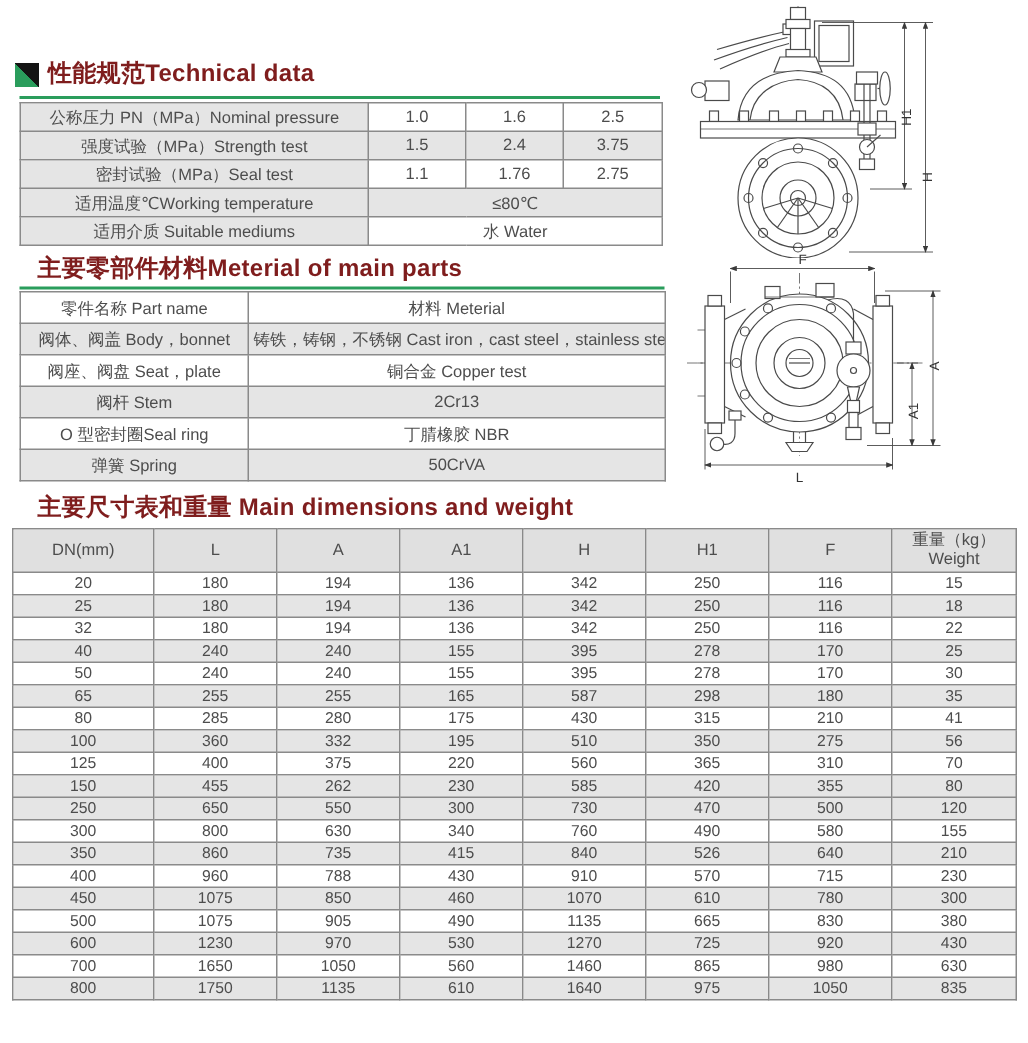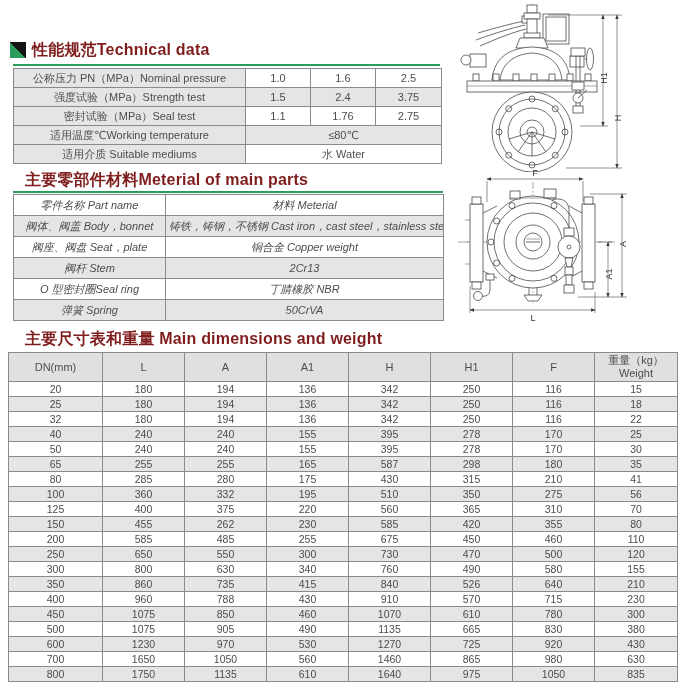--- a/index.html
+++ b/index.html
@@ -23,21 +23,21 @@
   table{border-collapse:collapse;table-layout:fixed;background:#fff;}
   td,th{
     border:1px solid #8a8a8a;text-align:center;vertical-align:middle;
     font-weight:normal;overflow:hidden;white-space:nowrap;
     padding:0 3px;color:#4d4d4d;
   }
   table{border:1px solid #404040;}
   .g{background:#e5e5e5;}
   #tbl-technical td{height:18px;font-size:11px;}
   #tbl-technical td.lbl{background:#e5e5e5;}
-  #tbl-materials td{height:20px;font-size:11px;font-style:italic;}
+  #tbl-materials td{height:20px;font-size:11px;}
   #tbl-dimensions th{height:28px;font-size:11px;background:#e0e0e0;white-space:pre-line;line-height:13px;}
   #tbl-dimensions td{height:14px;font-size:10.5px;line-height:13px;}
   
   svg{display:block;}
   svg text{font-family:"Liberation Sans","DejaVu Sans",sans-serif;font-size:9px;fill:#333;}
 </style>
 </head>
 <body>
 
 <div class="abs" style="left:10px;top:41px;display:flex;align-items:center;gap:6px;">
@@ -95,21 +95,21 @@
       <tr>
         <td>零件名称 Part name</td>
         <td>材料 Meterial</td>
       </tr>
       <tr>
         <td class="g">阀体、阀盖 Body，bonnet</td>
         <td class="g">铸铁，铸钢，不锈钢 Cast iron，cast steel，stainless steel</td>
       </tr>
       <tr>
         <td>阀座、阀盘 Seat，plate</td>
-        <td>铜合金 Copper weight</td>
+        <td>铜合金 Copper test</td>
       </tr>
       <tr>
         <td class="g">阀杆 Stem</td>
         <td class="g">2Cr13</td>
       </tr>
       <tr>
         <td>O 型密封圈Seal ring</td>
         <td>丁腈橡胶 NBR</td>
       </tr>
       <tr>
@@ -238,30 +238,20 @@
       </tr>
       <tr>
         <td class="g">150</td>
         <td class="g">455</td>
         <td class="g">262</td>
         <td class="g">230</td>
         <td class="g">585</td>
         <td class="g">420</td>
         <td class="g">355</td>
         <td class="g">80</td>
-      </tr>
-      <tr>
-        <td>200</td>
-        <td>585</td>
-        <td>485</td>
-        <td>255</td>
-        <td>675</td>
-        <td>450</td>
-        <td>460</td>
-        <td>110</td>
       </tr>
       <tr>
         <td class="g">250</td>
         <td class="g">650</td>
         <td class="g">550</td>
         <td class="g">300</td>
         <td class="g">730</td>
         <td class="g">470</td>
         <td class="g">500</td>
         <td class="g">120</td>

